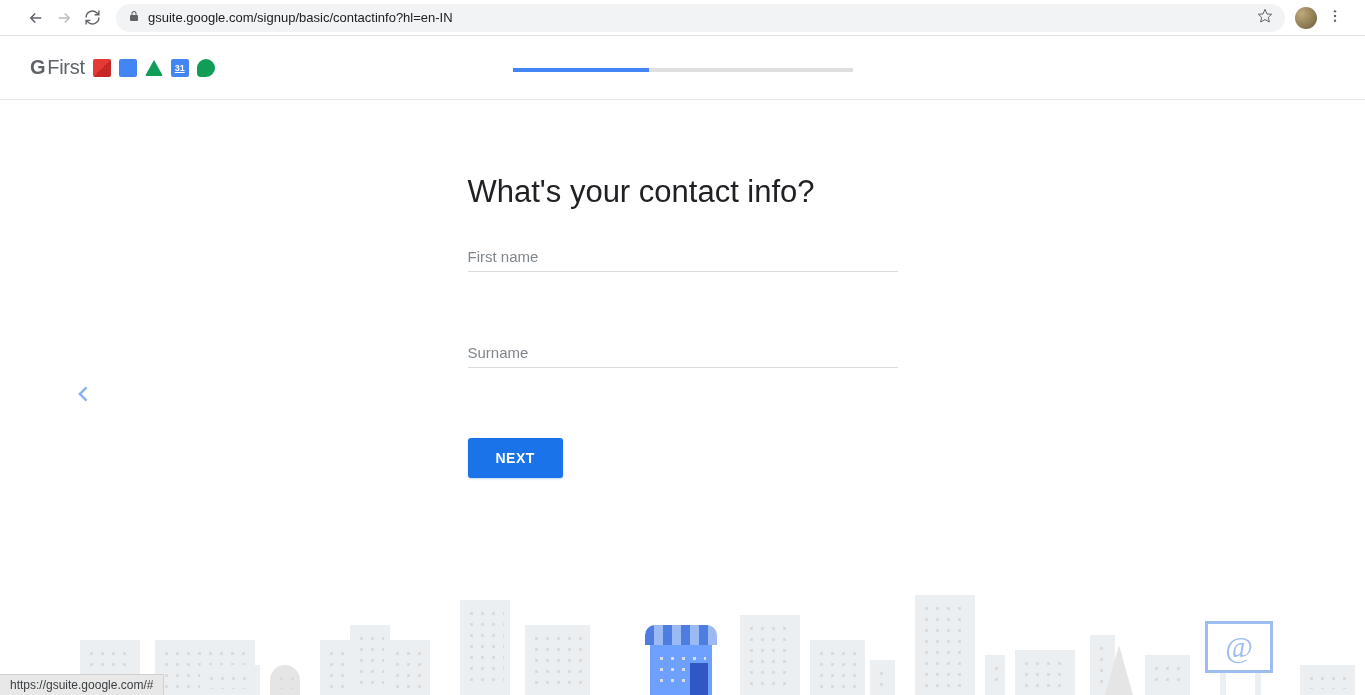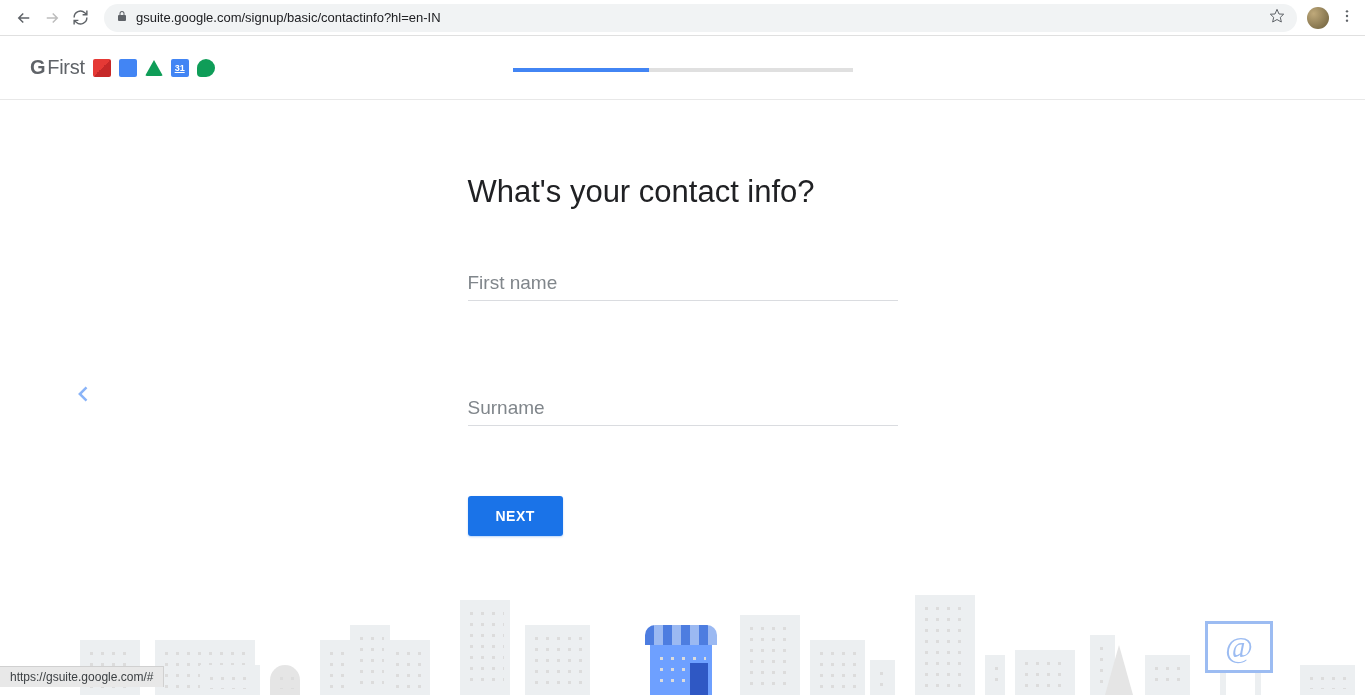--- a/index.html
+++ b/index.html
@@ -11,21 +11,21 @@
     background: #fff;
     position: relative;
     color: #202124;
   }
 
   
   .browser-chrome {
     height: 36px;
     display: flex;
     align-items: center;
-    padding: 0 10px;
+    padding: 0 22px;
     border-bottom: 1px solid #e0e0e0;
     background: #fff;
   }
   .nav-btn {
     width: 28px; height: 28px;
     display: flex; align-items: center; justify-content: center;
     color: #5f6368;
     border-radius: 50%;
     cursor: pointer;
   }
@@ -146,25 +146,24 @@
   }
   .field {
     width: 430px;
     margin-bottom: 70px;
   }
   .field input {
     width:100%;
     border:none;
     border-bottom:1px solid #dadce0;
     padding: 2px 0 6px 0;
-    font-size:19px;
+    font-size:15px;
     color:#202124;
     outline:none;
     background:transparent;
-    margin-top:24px;
   }
   .field input::placeholder {
     color:#80868b;
   }
   .next-btn {
     background:#1a73e8;
     color:#fff;
     border:none;
     padding: 12px 28px;
     font-size:14px;
@@ -184,21 +183,21 @@
     pointer-events:none;
   }
   .bld {
     position:absolute;
     bottom:0;
     background:#eceff1;
   }
 
   .status-bar {
     position:absolute;
-    bottom:8px; left:0;
+    bottom:0; left:0;
     background:#e8e8e8;
     border:1px solid #d0d0d0;
     border-left:none; border-bottom:none;
     padding:3px 10px;
     font-size:12px;
     color:#3c4043;
     z-index:5;
   }
 </style>
 </head>

